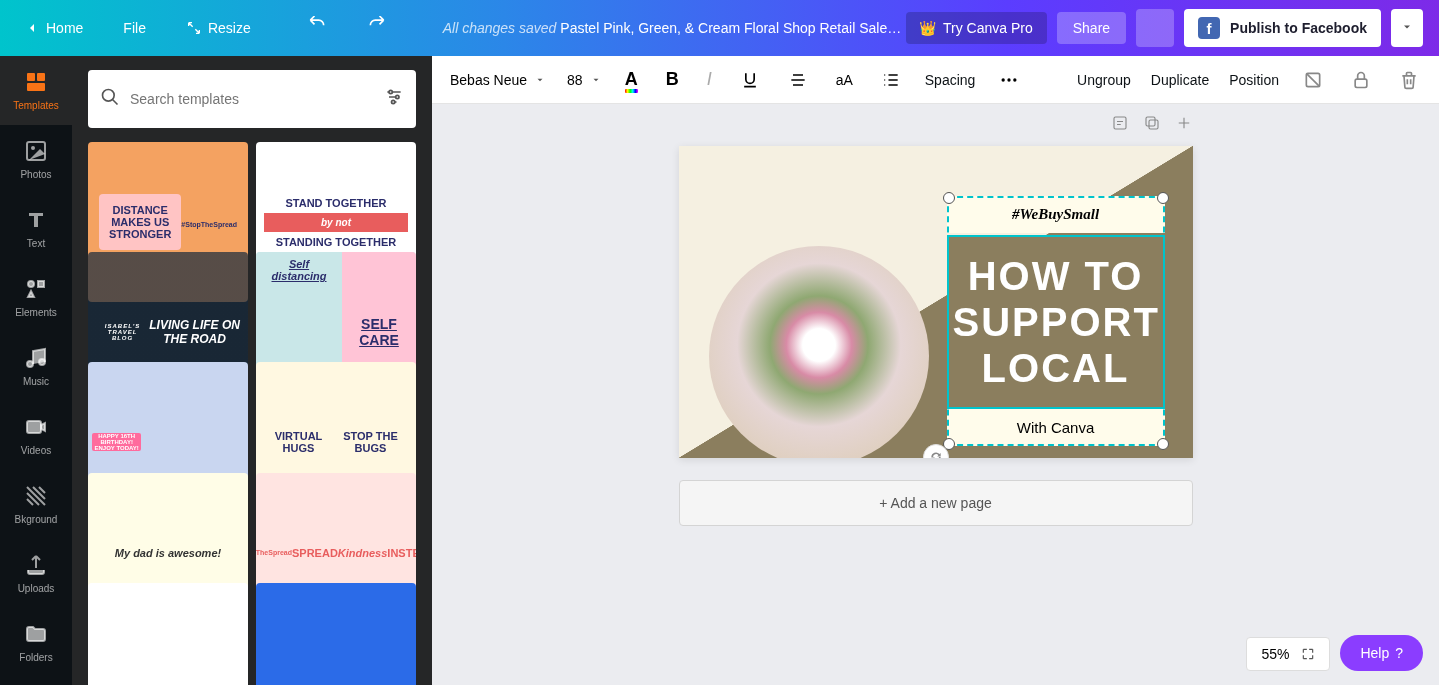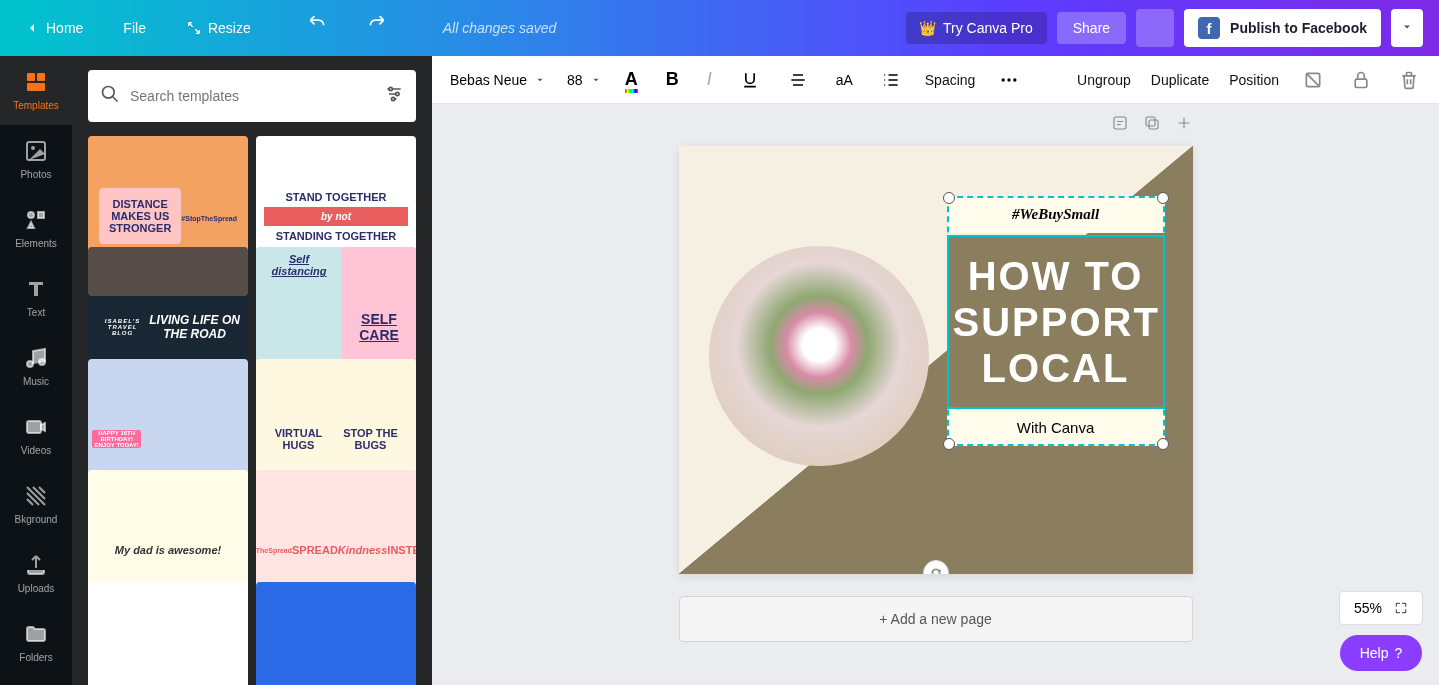--- a/index.html
+++ b/index.html
@@ -31,21 +31,21 @@
     
     
     .sidebar-narrow { width: 72px; background: #0d1216; display: flex; flex-direction: column; align-items: center; padding-top: 0; }
     .nav-item { width: 100%; padding: 14px 4px; display: flex; flex-direction: column; align-items: center; gap: 6px; cursor: pointer; color: rgba(255,255,255,0.6); }
     .nav-item.active { background: #252627; color: #f97316; }
     .nav-item svg { width: 24px; height: 24px; fill: currentColor; }
     .nav-item-label { font-size: 10px; }
     
     
     .panel { width: 360px; background: #252627; display: flex; flex-direction: column; position: relative; }
-    .search-bar { margin: 14px 16px; background: #fff; border-radius: 4px; display: flex; align-items: center; padding: 0 12px; height: 52px; }
+    .search-bar { margin: 14px 16px; background: #fff; border-radius: 4px; display: flex; align-items: center; padding: 0 12px; height: 58px; }
     .search-bar svg { width: 20px; height: 20px; fill: #555; }
     .search-input { border: none; outline: none; flex: 1; font-size: 14px; padding: 0 10px; background: transparent; }
     .filter-icon svg { width: 20px; height: 20px; fill: #555; }
     .templates-grid { flex: 1; overflow-y: auto; padding: 0 16px; display: grid; grid-template-columns: 1fr 1fr; gap: 8px; }
     .template-card { aspect-ratio: 1; border-radius: 4px; cursor: pointer; overflow: hidden; display: flex; align-items: center; justify-content: center; text-align: center; font-size: 11px; font-weight: bold; padding: 8px; }
     .template-1 { background: #f4a261; color: #2b2d6b; }
     .template-1 .inner { background: #ffc4c4; padding: 10px; border-radius: 4px; }
     .template-2 { background: #fff; color: #2b2d6b; display: flex; flex-direction: column; justify-content: center; }
     .template-2 .mid { background: #e85d5d; color: #fff; padding: 4px 0; font-style: italic; font-size: 10px; margin: 4px 0; width: 100%; }
     .template-3 { background: linear-gradient(rgba(20,40,60,0.7), rgba(20,40,60,0.7)); color: #fff; font-style: italic; font-size: 12px; }
@@ -72,38 +72,38 @@
     .tool-icon svg { width: 20px; height: 20px; }
     .color-letter { font-size: 18px; font-weight: 600; position: relative; color: #000; }
     .color-bar { position: absolute; bottom: -3px; left: 0; right: 0; height: 4px; background: linear-gradient(90deg, #f00, #ff0, #0f0, #0ff, #00f, #f0f); border-radius: 1px; }
     .bold-icon { font-weight: 900; font-size: 18px; }
     .italic-icon { font-style: italic; font-size: 18px; color: #aaa; }
     .toolbar-text-btn { font-size: 14px; color: #0d1216; cursor: pointer; }
     .toolbar-spacer { flex: 1; }
     .canvas-workspace { flex: 1; position: relative; display: flex; flex-direction: column; align-items: center; overflow: auto; }
     .page-controls { width: 514px; display: flex; justify-content: flex-end; gap: 14px; padding: 10px 0; }
     .page-controls svg { width: 18px; height: 18px; fill: none; stroke: #888; stroke-width: 1.5; cursor: pointer; }
-    .canvas-page { width: 514px; height: 428px; background: #f5f0e1; position: relative; overflow: hidden; box-shadow: 0 2px 8px rgba(0,0,0,0.1); }
+    .canvas-page { width: 514px; height: 312px; background: #f5f0e1; position: relative; overflow: hidden; box-shadow: 0 2px 8px rgba(0,0,0,0.1); }
     .diag { position: absolute; inset: 0; background: linear-gradient(to bottom right, #f5f0e1 0%, #f5f0e1 49.9%, #8b7e5e 50%, #8b7e5e 100%); }
     .circle { position: absolute; left: 30px; top: 100px; width: 220px; height: 220px; border-radius: 50%; background: radial-gradient(circle at 50% 45%, #fff 10%, #d88ba6 20%, #8fa872 30%, #e6d6d6 50%, #d8c8a8 100%); }
     .text-box-group { position: absolute; right: 28px; top: 50px; width: 218px; }
     .selection-handles { position: absolute; inset: 0; border: 2px dashed #00c4cc; pointer-events: none; }
     .handle { position: absolute; width: 12px; height: 12px; background: #fff; border: 1px solid #555; border-radius: 50%; }
     .handle.tl { top: -6px; left: -6px; }
     .handle.tr { top: -6px; right: -6px; }
     .handle.bl { bottom: -6px; left: -6px; }
     .handle.br { bottom: -6px; right: -6px; }
     .hashtag-box { background: #fffceb; padding: 10px 0; text-align: center; font-family: cursive; font-style: italic; font-size: 15px; font-weight: 600; }
     .main-heading-box { border: 2px solid #00c4cc; background: #8b7e5e; padding: 16px 4px; text-align: center; margin-top: 2px; }
     .main-heading-text { font-family: 'Arial Narrow', sans-serif; font-weight: 700; font-size: 40px; line-height: 1.15; letter-spacing: 2px; color: #fff; }
     .sub-box { background: #fffceb; padding: 10px 0; text-align: center; font-size: 15px; }
     .sync-badge { position: absolute; bottom: -12px; left: 50%; transform: translateX(-50%); width: 26px; height: 26px; background: #fff; border: 1px solid #ddd; border-radius: 50%; display: flex; align-items: center; justify-content: center; }
     .sync-badge svg { width: 14px; height: 14px; fill: #888; }
     .add-page { width: 514px; margin-top: 22px; padding: 14px; border: 1px solid #d4d4d4; border-radius: 4px; text-align: center; font-size: 14px; color: #555; cursor: pointer; background: #f5f5f5; }
-    .bottom-controls { position: absolute; bottom: 14px; right: 16px; display: flex; align-items: center; gap: 10px; flex-direction: column; }
+    .bottom-controls { position: absolute; bottom: 14px; right: 16px; display: flex; align-items: flex-end; gap: 10px; }
     .zoom-box { background: #fff; border: 1px solid #ddd; border-radius: 4px; padding: 8px 14px; font-size: 14px; font-weight: 500; display: flex; align-items: center; gap: 12px; cursor: pointer; }
     .zoom-box svg { width: 14px; height: 14px; fill: #555; }
     .help-btn { background: #8b3dff; color: #fff; padding: 10px 20px; border-radius: 22px; font-size: 14px; font-weight: 500; display: flex; align-items: center; gap: 6px; cursor: pointer; }
   </style>
 </head>
 <body>
 
 <div class="header">
   <div class="header-left">
     <div class="header-btn">
@@ -128,20 +128,21 @@
           </svg>
       </div>
       <div class="header-icon-btn">
         <svg viewBox="0 0 24 24" style="fill:none;stroke:#fff;stroke-width:2">
             <path d="M15 10l5-5m0 0l-5-5m5 5H10a6 6 0 00-6 6v0"></path>
           </svg>
       </div>
     </div>
     <span class="saved-label">All changes saved</span>
   </div>
+  <div class="doc-title">Pastel Pink, Green, &amp; Cream Floral Shop Retail Sale ...</div>
   <div class="header-right">
     <div class="try-pro-btn">
       <span class="crown">👑</span>
       <span>Try Canva Pro</span>
     </div>
     <div class="share-btn">Share</div>
     <div class="download-btn">
       <svg viewBox="0 0 24 24">
           <path d="M12 3v12m0 0l-4-4m4 4l4-4M4 19h16"></path>
         </svg>
@@ -171,32 +172,32 @@
     </div>
     <div class="nav-item">
       <svg viewBox="0 0 24 24">
           <rect x="3" y="3" width="18" height="18" rx="2" fill="none" stroke="currentColor" stroke-width="2"></rect>
           <circle cx="9" cy="9" r="2"></circle>
           <path d="M21 15l-5-5L5 21"></path>
         </svg>
       <span class="nav-item-label">Photos</span>
     </div>
     <div class="nav-item">
+      <svg viewBox="0 0 24 24">
+          <path d="M5 5h14v3h-5v11h-4V8H5z"></path>
+        </svg>
+      <span class="nav-item-label">Text</span>
+    </div>
+    <div class="nav-item">
       <svg viewBox="0 0 24 24" fill="none" stroke="currentColor" stroke-width="2">
           <circle cx="7" cy="7" r="3"></circle>
           <rect x="14" y="4" width="6" height="6"></rect>
           <path d="M7 14l3 6H4z"></path>
         </svg>
       <span class="nav-item-label">Elements</span>
-    </div>
-    <div class="nav-item">
-      <svg viewBox="0 0 24 24">
-          <path d="M5 5h14v3h-5v11h-4V8H5z"></path>
-        </svg>
-      <span class="nav-item-label">Text</span>
     </div>
     <div class="nav-item">
       <svg viewBox="0 0 24 24" fill="none" stroke="currentColor" stroke-width="2">
           <path d="M9 18V5l12-2v13"></path>
           <circle cx="6" cy="18" r="3"></circle>
           <circle cx="18" cy="16" r="3"></circle>
         </svg>
       <span class="nav-item-label">Music</span>
     </div>
     <div class="nav-item">

